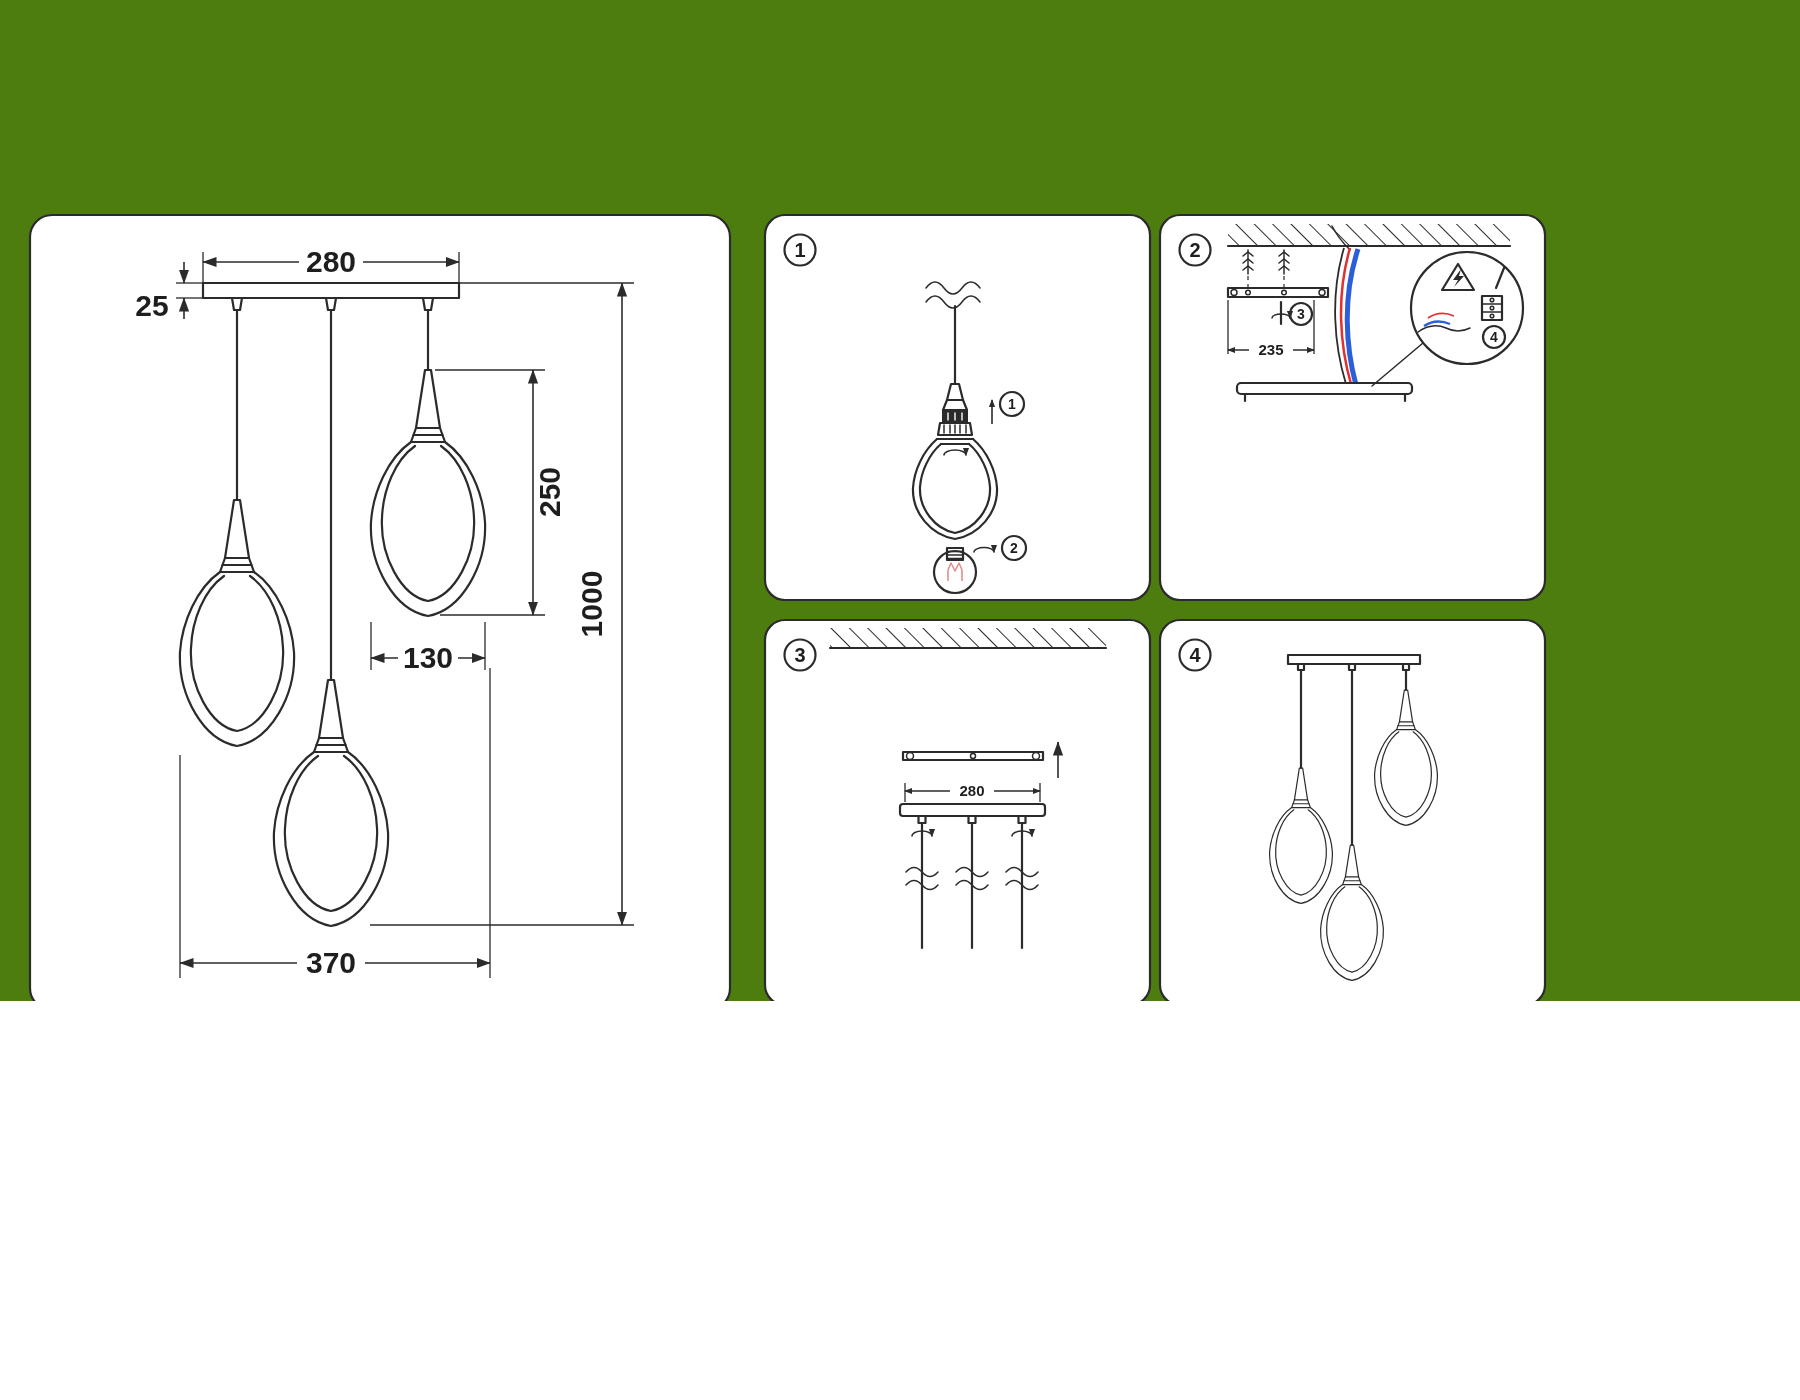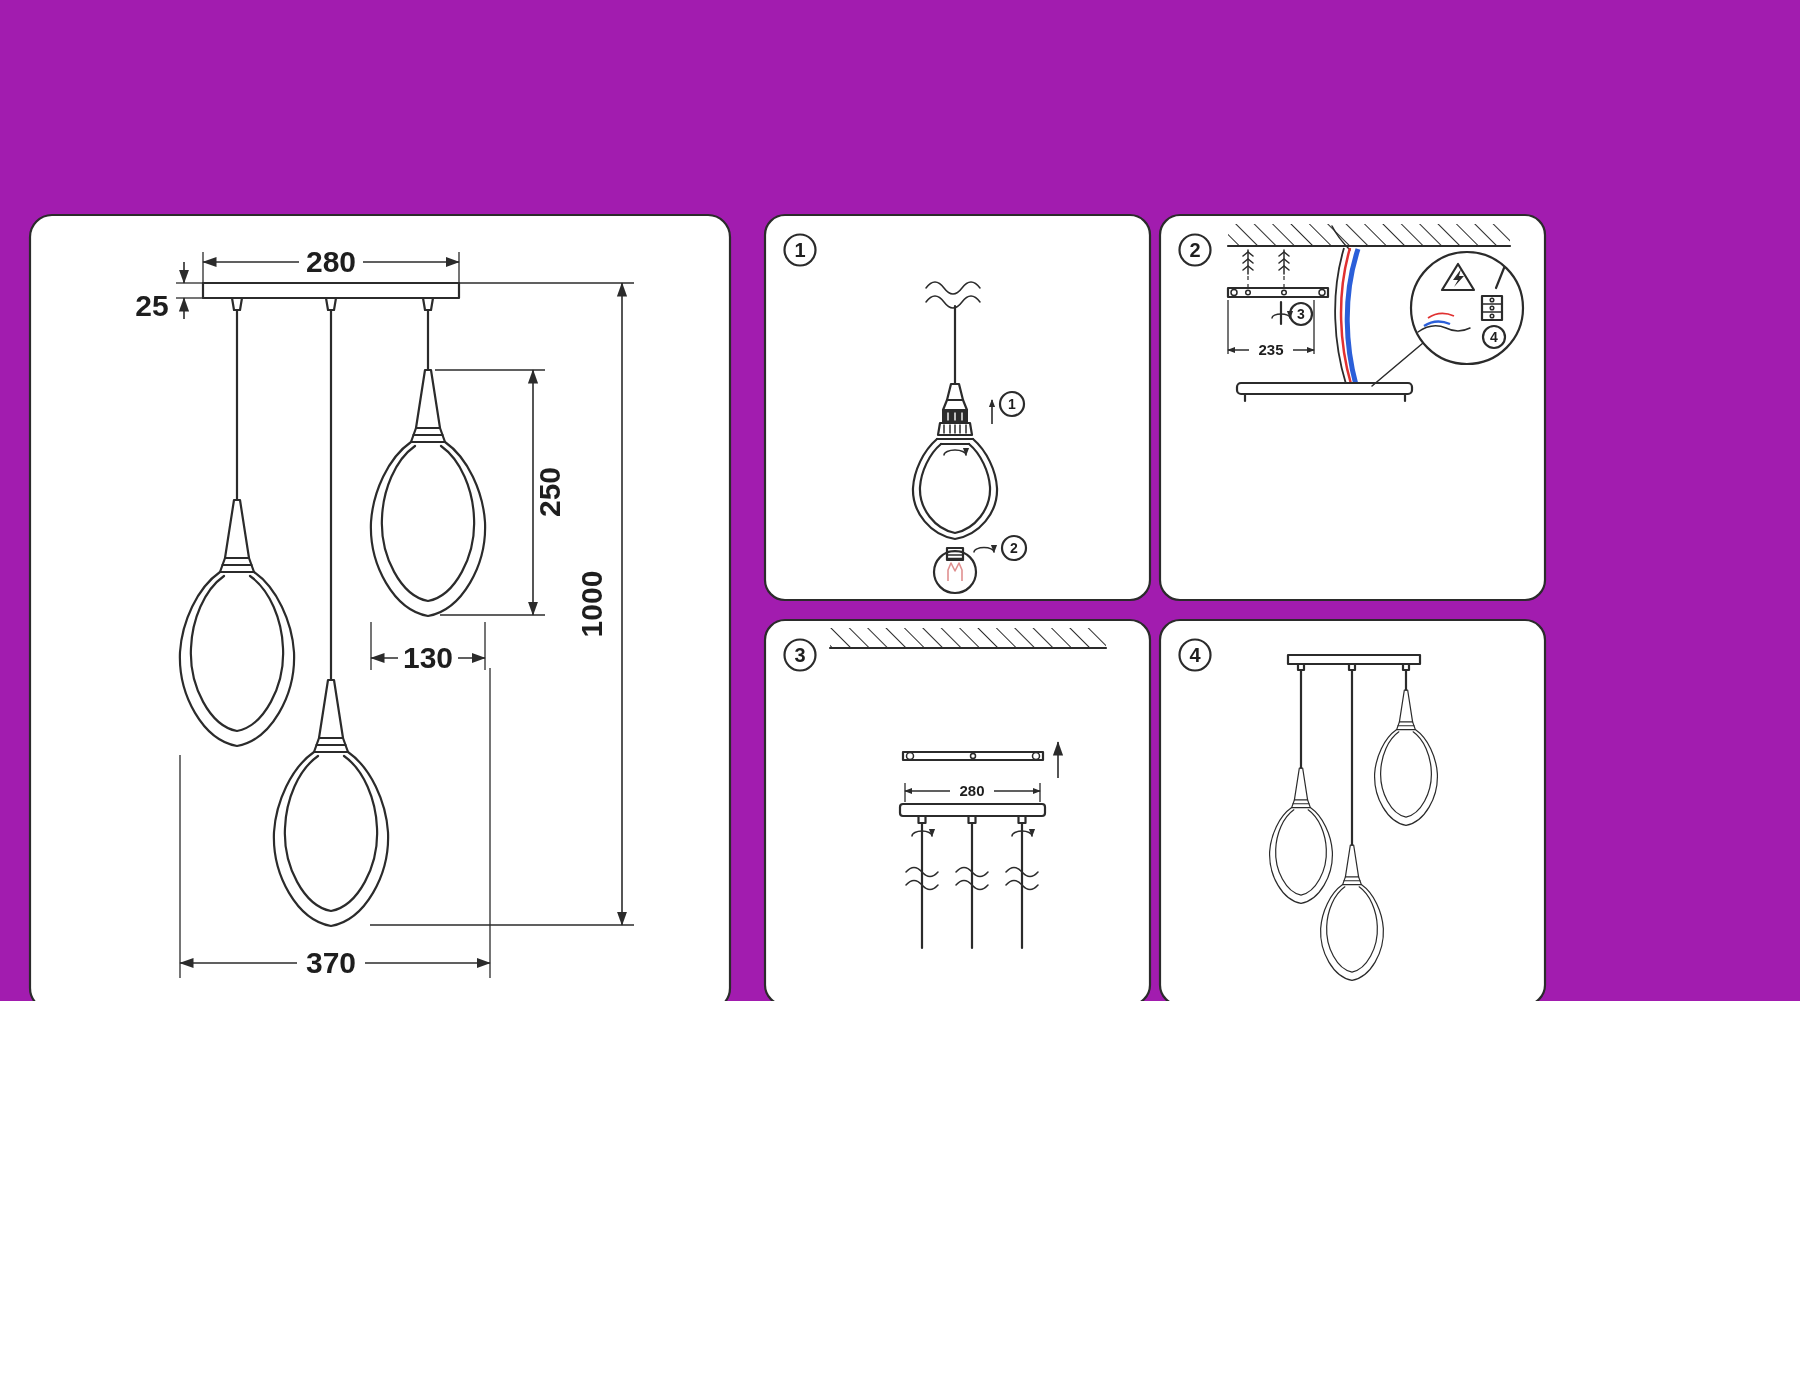--- a/index.html
+++ b/index.html
@@ -1,16 +1,16 @@
 <!DOCTYPE html>
 <html><head>
 <meta charset="utf-8">
 <style>
   html,body{margin:0;padding:0;background:#fff;}
-  .stage{width:1800px;height:1001px;position:relative;background:#a21caf;}
+  .stage{width:1800px;height:1001px;position:relative;background:#4d7c0f;}
   svg{display:block;font-family:"Liberation Sans",sans-serif;}
   .panel{fill:#fff;stroke:#2b2b2b;stroke-width:2.2;}
   .ln{stroke:#2b2b2b;stroke-width:2.2;fill:none;stroke-linecap:round;stroke-linejoin:round;}
   .lnw{stroke:#2b2b2b;stroke-width:2.2;fill:#fff;stroke-linejoin:round;}
   .thin{stroke:#2b2b2b;stroke-width:1.5;fill:none;stroke-linecap:round;}
   .dimln{stroke:#2b2b2b;stroke-width:1.6;fill:none;}
   .extln{stroke:#2b2b2b;stroke-width:1.3;fill:none;}
   .fillk{fill:#2b2b2b;stroke:none;}
   .wbg{fill:#fff;stroke:none;}
   .dash{stroke:#2b2b2b;stroke-width:1.2;fill:none;stroke-dasharray:4 4;}

